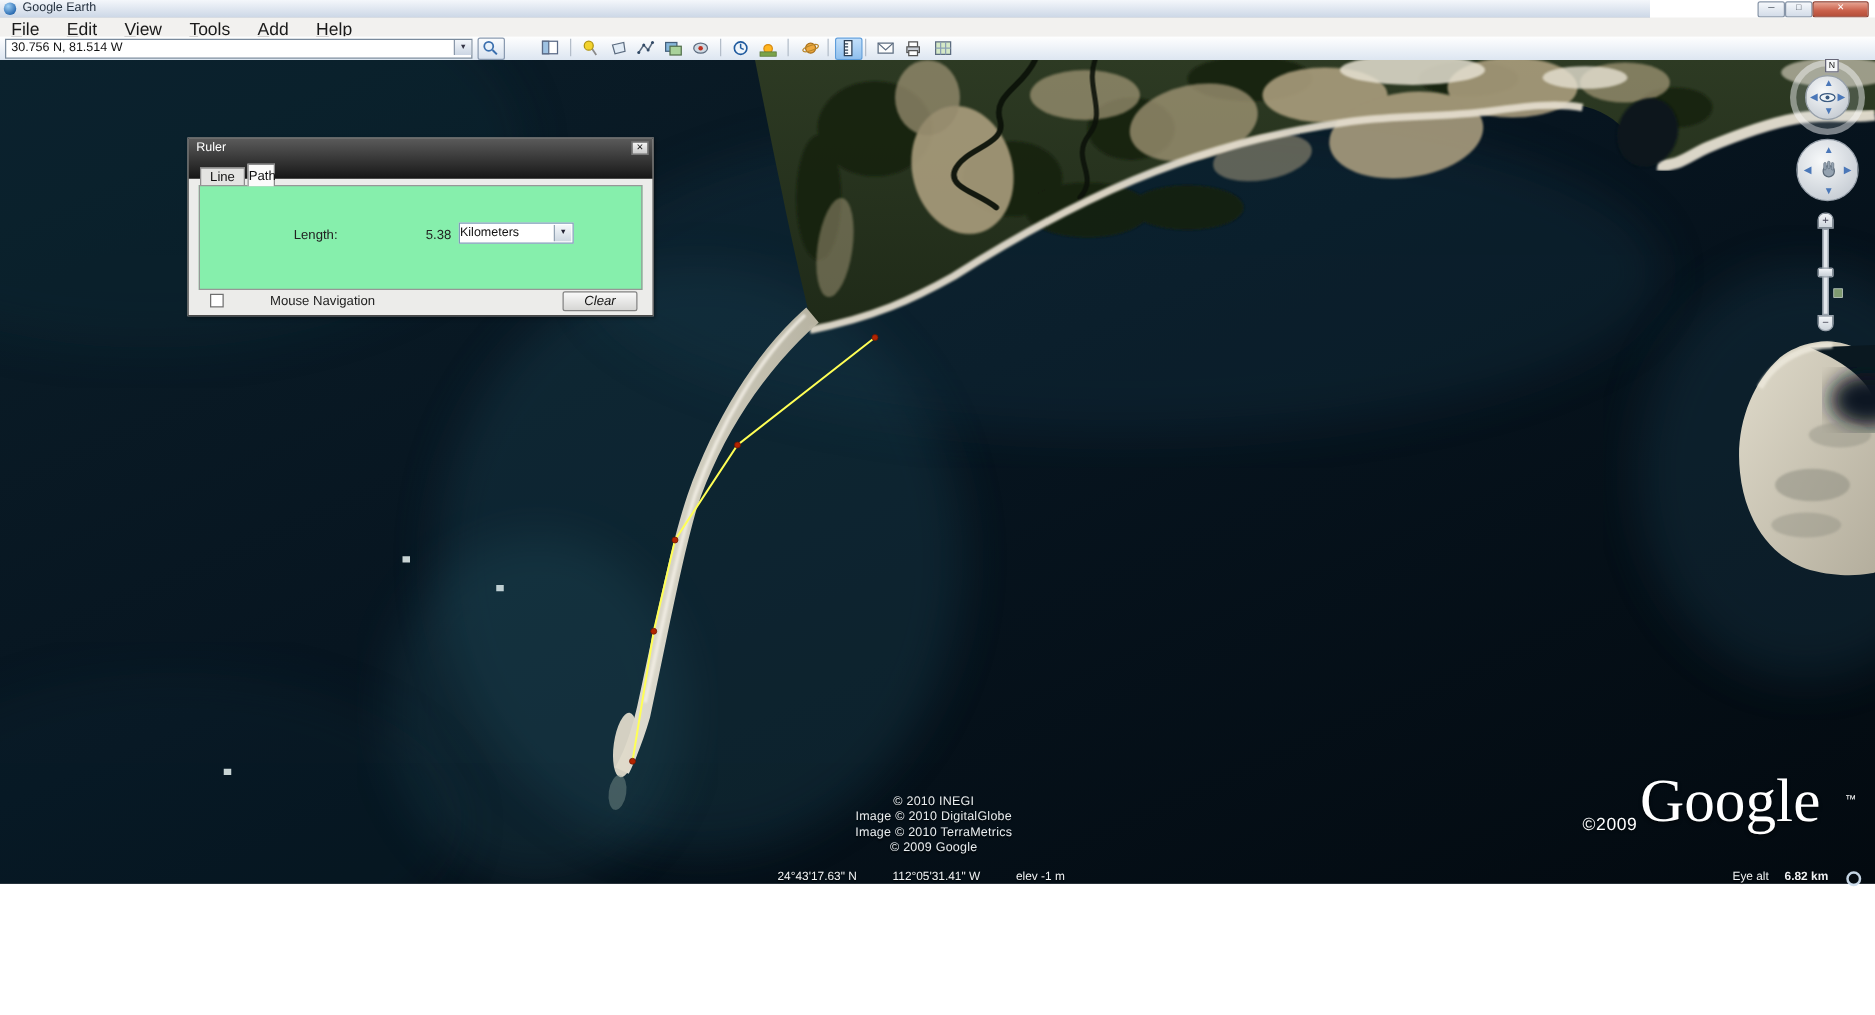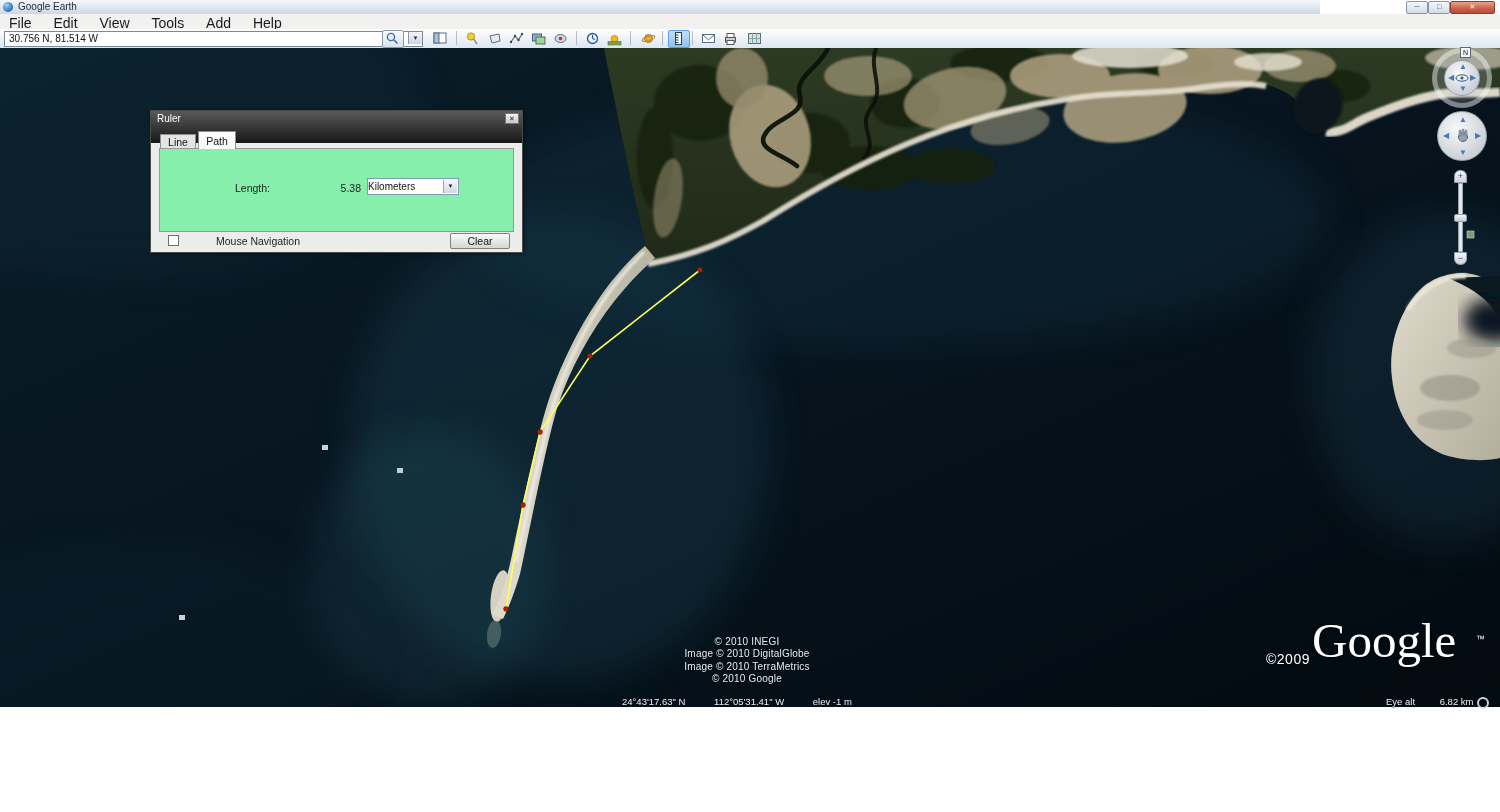--- a/index.html
+++ b/index.html
@@ -20,21 +20,21 @@
     background:linear-gradient(#e7a391,#c9604a 60%,#b44f3a);}
   
   .menubar{position:absolute;left:0;top:14px;width:1500px;height:15px;background:#f2f1ef;
     border-bottom:1px solid #d6d4d0;font-size:14px;color:#1a1a1a;}
   .menu-item{display:inline-block;padding:1px 9px 0 9px;height:14px;}
   .menu-item::first-letter{text-decoration:underline;}
   
   .toolbar{position:absolute;left:0;top:29px;width:1500px;height:19px;
     background:linear-gradient(#ffffff,#dde6f1);border-bottom:1px solid #9aa7b8;}
   .combo{position:absolute;left:4px;top:2px;width:372px;height:14px;background:#fff;
-    border:1px solid #7a8a9c;padding-left:45px;}
+    border:1px solid #7a8a9c;}
   .combo input{position:absolute;left:0;top:0;width:354px;height:12px;border:0;outline:none;
     font-family:"Liberation Sans",sans-serif;font-size:10px;padding:0 0 0 4px;color:#111;background:transparent;}
   .combo .drop{position:absolute;right:0;top:0;width:13px;height:12px;
     background:linear-gradient(#f3f6fa,#ccd6e4);border-left:1px solid #8a98aa;
     font-size:6px;text-align:center;line-height:12px;color:#334;}
   .tb-btn{position:absolute;top:1px;width:20px;height:16px;border:1px solid transparent;border-radius:2px;}
   .tb-btn svg{position:absolute;left:2px;top:0px;}
   .tb-btn.bevel{background:linear-gradient(#fafcfe,#d7e1ee);border-color:#8a9ab0;}
   .tb-btn.active{background:linear-gradient(#c2dffa,#8fc0ee);border-color:#5d9ddb;}
   .tb-sep{position:absolute;top:2px;width:1px;height:14px;background:#b3bdc9;}
@@ -48,21 +48,21 @@
   .gelogo .yr{position:absolute;left:4px;top:33px;font-size:14px;letter-spacing:.5px;
     text-shadow:0 1px 2px rgba(0,0,0,.6);}
   .gelogo .brand{position:absolute;left:50px;top:-6px;font-family:"Liberation Serif",serif;
     font-size:49px;text-shadow:0 1px 3px rgba(0,0,0,.6);}
   .gelogo .tm{position:absolute;left:214px;top:16px;font-size:9px;}
   .statusbar{position:absolute;left:0;top:696px;width:1500px;height:11px;font-size:9.5px;color:#f0f3f5;
     text-shadow:0 1px 1px rgba(0,0,0,.8);}
   .statusbar .coords{position:absolute;left:622px;top:0;white-space:nowrap;}
   .statusbar .coords span{margin-right:26px;}
   .statusbar .eye{position:absolute;left:1386px;top:0;white-space:nowrap;}
-  .statusbar .eye b{font-weight:normal;margin-left:22px;}
+  .statusbar .eye b{font-weight:bold;margin-left:10px;}
   .stream-icon{position:absolute;left:1477px;top:697px;width:8px;height:8px;border-radius:50%;
     border:2px solid rgba(205,222,238,.95);}
   
   .compass{position:absolute;left:1432px;top:48px;width:60px;height:60px;border-radius:50%;
     border:5px solid rgba(255,255,255,.38);background:rgba(215,226,235,.18);box-sizing:border-box;}
   .compass .n-chip{position:absolute;left:23px;top:-6px;width:9px;height:9px;background:#f4f6f8;
     border:1px solid #667;font-size:7px;line-height:9px;text-align:center;color:#111;}
   .joy-disc{position:absolute;border-radius:50%;
     background:radial-gradient(circle at 40% 35%,#f7f9fa,#c9cfd6 75%,#aeb6bf);
     border:1px solid #97a0aa;box-sizing:border-box;}
@@ -84,37 +84,37 @@
   .dialog{position:absolute;left:150px;top:110px;width:373px;height:143px;background:#ececea;
     border:1px solid #4a4a4a;box-sizing:border-box;box-shadow:1px 1px 3px rgba(0,0,0,.45);}
   .dlg-title{position:absolute;left:0;top:0;right:0;height:32px;
     background:linear-gradient(#5a5a5a,#161616);color:#fff;font-size:10px;line-height:16px;padding-left:6px;}
   .dlg-close{position:absolute;right:3px;top:2px;width:14px;height:11px;
     background:linear-gradient(#f4f4f4,#c9c9c9);border:1px solid #777;box-sizing:border-box;
     font-size:7px;line-height:9px;text-align:center;color:#222;}
   .tab{position:absolute;font-size:10.5px;text-align:center;color:#111;box-sizing:border-box;}
   .tab.inactive{left:9px;top:23px;width:36px;height:15px;line-height:15px;
     background:#e4e4e2;border:1px solid #8d8d8d;z-index:1;}
-  .tab.active{left:47px;top:20px;width:38px;height:18px;line-height:18px;
+  .tab.active{left:47px;top:20px;width:22px;height:18px;line-height:18px;
     background:#fbfbfa;border:1px solid #8d8d8d;border-bottom:none;z-index:3;}
   .tab-panel{position:absolute;left:8px;top:37px;width:355px;height:84px;background:#86efac;
     border:1px solid #979797;box-sizing:border-box;z-index:2;}
   .len-label{position:absolute;left:75px;top:33px;font-size:10.5px;color:#222;}
   .len-value{position:absolute;left:165px;top:33px;width:36px;text-align:right;font-size:10.5px;color:#222;}
   .unit-select{position:absolute;left:207px;top:29px;width:92px;height:17px;background:#fff;
     border:1px solid #7f9db9;box-sizing:border-box;font-size:10px;line-height:15px;padding-left:0;color:#111;}
   .unit-select .drop{position:absolute;right:1px;top:1px;width:13px;height:13px;
     background:linear-gradient(#f5f8fb,#cfd8e2);border-left:1px solid #95a4b4;
     font-size:6px;text-align:center;line-height:13px;color:#223;}
   .checkbox{position:absolute;left:17px;top:124px;width:11px;height:11px;background:#fff;
     border:1px solid #6f6f6f;box-sizing:border-box;}
   .chk-label{position:absolute;left:33px;top:124px;font-size:10.5px;color:#222;padding-left:32px;}
   .clear-btn{position:absolute;left:299px;top:122px;width:60px;height:16px;
     background:linear-gradient(#f9f9f9,#d6d6d4);border:1px solid #828282;box-sizing:border-box;
-    font-size:10.5px;text-align:center;line-height:14px;color:#111;border-radius:2px;}
+    font-size:10.5px;text-align:center;line-height:14px;color:#111;border-radius:2px;font-style:italic;}
 </style>
 </head>
 <body>
 
 <div id="canvas">
 
   <div class="titlebar">
     <div class="app-icon"></div>
     <div class="title-text">Google Earth</div>
     <div class="win-btn min">─</div>
@@ -402,21 +402,21 @@
     <div class="zs-btn plus">+</div>
     <div class="zs-track"></div>
     <div class="zs-handle"></div>
     <div class="zs-btn minus">−</div>
   </div>
 
   <div class="copyright">
     <div>© 2010 INEGI</div>
     <div>Image © 2010 DigitalGlobe</div>
     <div>Image © 2010 TerraMetrics</div>
-    <div>© 2010 Google</div>
+    <div>© 2009 Google</div>
   </div>
 
   <div class="gelogo">
     <span class="yr">©2009</span>
     <span class="brand">Google</span>
     <span class="tm">™</span>
   </div>
 
   <div class="statusbar">
     <div class="coords">

